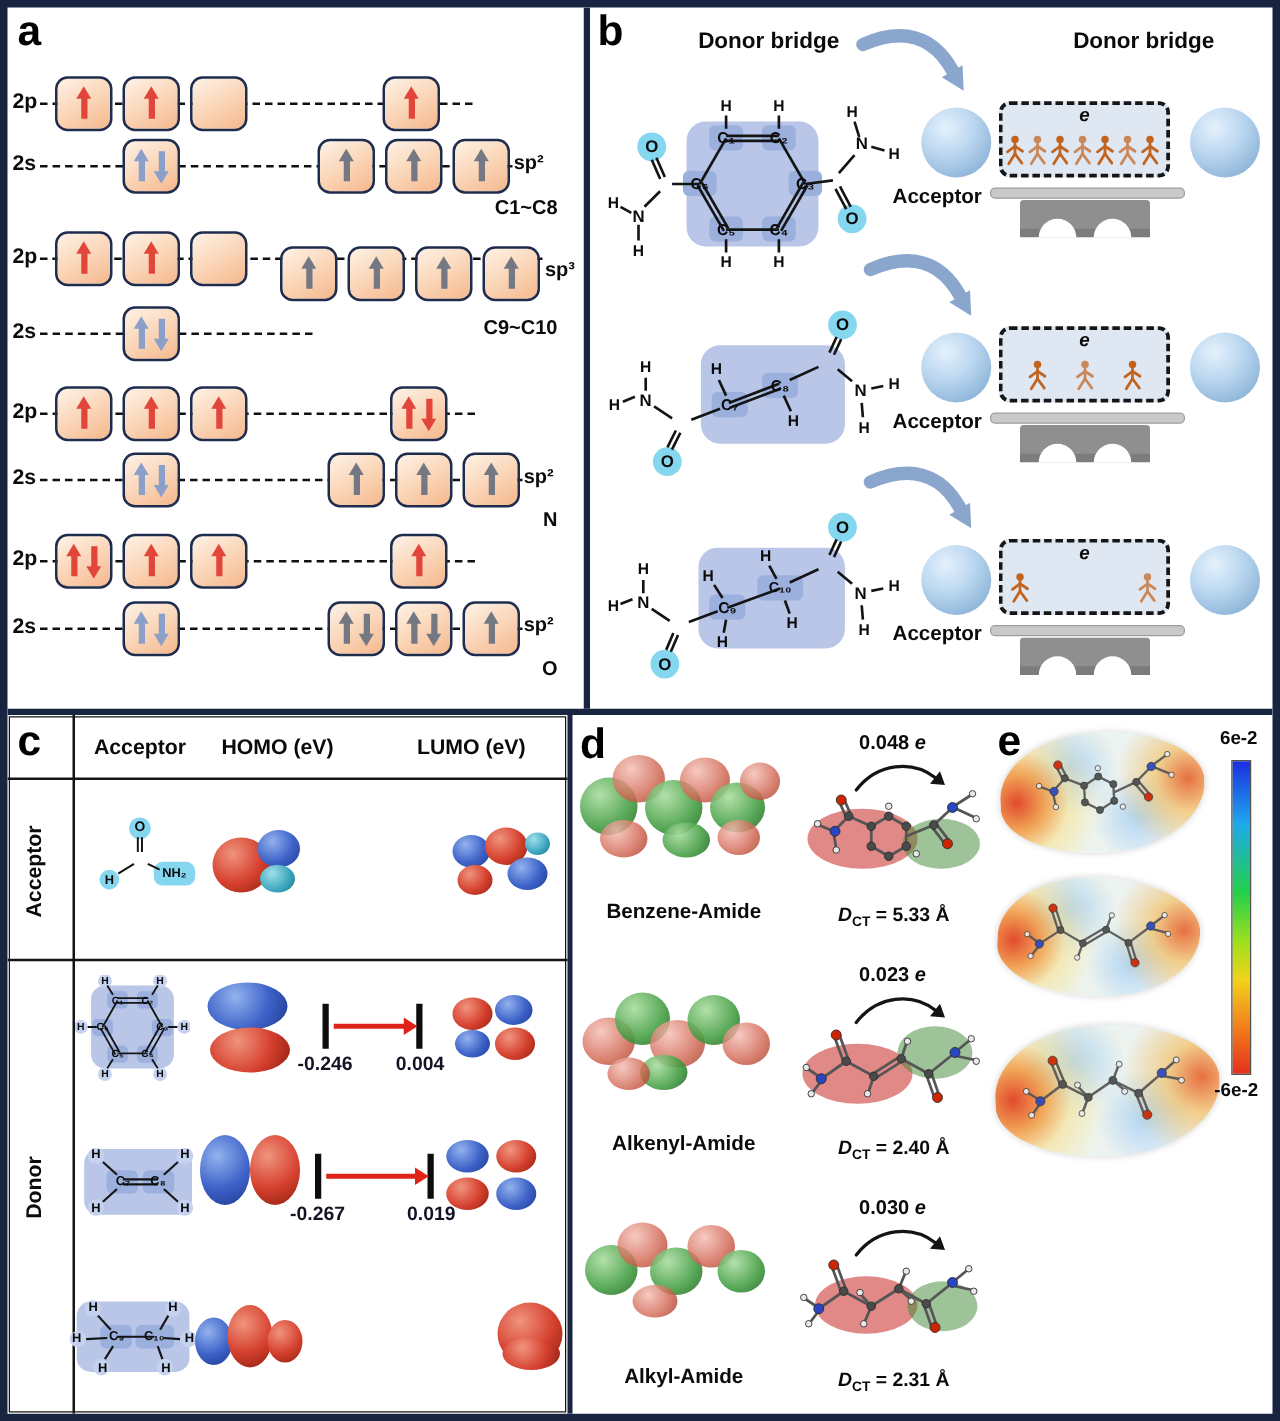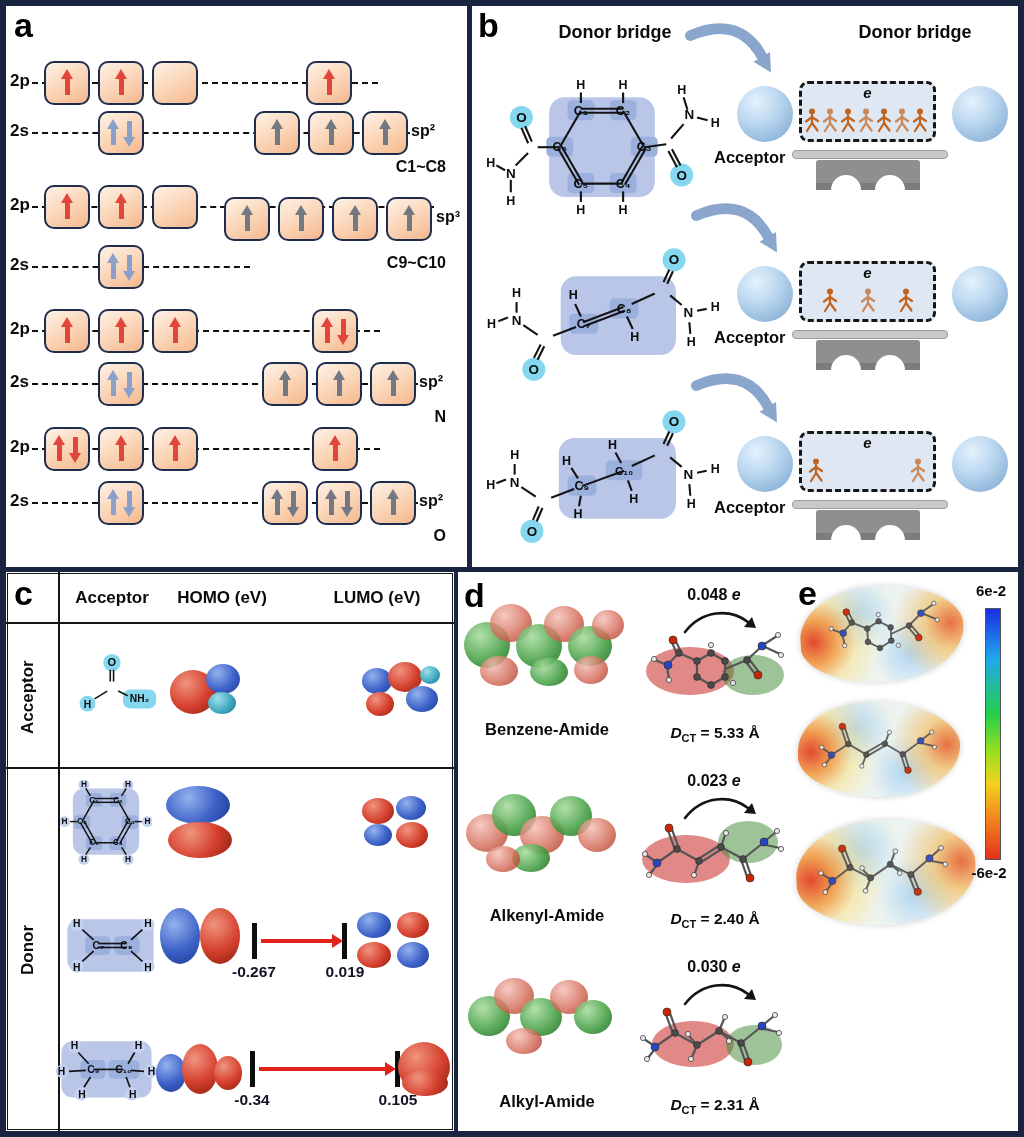--- a/index.html
+++ b/index.html
@@ -712,20 +712,28 @@
         <text x="74" y="5" font-size="9" text-anchor="middle" dominant-baseline="central" font-weight="bold" fill="#0b0b0b" font-family="inherit">H</text>
         <text x="95" y="45" font-size="9" text-anchor="middle" dominant-baseline="central" font-weight="bold" fill="#0b0b0b" font-family="inherit">H</text>
         <text x="74" y="86" font-size="9" text-anchor="middle" dominant-baseline="central" font-weight="bold" fill="#0b0b0b" font-family="inherit">H</text>
         <text x="26" y="86" font-size="9" text-anchor="middle" dominant-baseline="central" font-weight="bold" fill="#0b0b0b" font-family="inherit">H</text>
         <text x="5" y="45" font-size="9" text-anchor="middle" dominant-baseline="central" font-weight="bold" fill="#0b0b0b" font-family="inherit">H</text>
       </svg>
     <div class="blob" style="left:154px;top:212px;width:80px;height:76px;">
         <i class="lobe blue" style="left: 6px; top: 2px; width: 64px; height: 38px;"></i>
         <i class="lobe red" style="left: 8px; top: 38px; width: 64px; height: 36px;"></i>
       </div>
+    <div class="energy" style="left:252px;top:231px;width:80px;">
+      <i class="bar l"></i>
+        <i class="bar r"></i>
+      <i class="eline"></i>
+        <i class="ehead"></i>
+      <span class="ev homo">-0.246</span>
+      <span class="ev lumo">0.004</span>
+    </div>
     <div class="blob" style="left:354px;top:222px;width:72px;height:58px;">
         <i class="lobe red" style="left: 2px; top: 4px; width: 32px; height: 26px;"></i>
         <i class="lobe blue" style="left: 36px; top: 2px; width: 30px; height: 24px;"></i>
         <i class="lobe blue" style="left: 4px; top: 30px; width: 28px; height: 22px;"></i>
         <i class="lobe red" style="left: 36px; top: 28px; width: 32px; height: 26px;"></i>
       </div>
 
     <svg class="mol" style="left:50px;top:336px;width:108px;height:75px;" viewBox="0 0 115 80" preserveAspectRatio="xMidYMid meet">
         <rect x="12" y="12" width="92" height="56" rx="12" fill="#b9c6e8"></rect>
         <rect x="31" y="30" width="27" height="20" rx="5" fill="#9cb0de"></rect>
@@ -790,28 +798,20 @@
         <text x="32" y="71" font-size="11" text-anchor="middle" dominant-baseline="central" font-weight="bold" fill="#0b0b0b" font-family="inherit">H</text>
         <text x="92" y="19" font-size="11" text-anchor="middle" dominant-baseline="central" font-weight="bold" fill="#0b0b0b" font-family="inherit">H</text>
         <text x="106" y="46" font-size="11" text-anchor="middle" dominant-baseline="central" font-weight="bold" fill="#0b0b0b" font-family="inherit">H</text>
         <text x="86" y="71" font-size="11" text-anchor="middle" dominant-baseline="central" font-weight="bold" fill="#0b0b0b" font-family="inherit">H</text>
       </svg>
     <div class="blob" style="left:150px;top:470px;width:88px;height:62px;">
         <i class="lobe blue" style="left: 0px; top: 12px; width: 30px; height: 38px;"></i>
         <i class="lobe red" style="left: 26px; top: 2px; width: 36px; height: 50px;"></i>
         <i class="lobe red" style="left: 58px; top: 14px; width: 28px; height: 34px;"></i>
       </div>
-    <div class="energy" style="left:244px;top:479px;width:150px;">
-      <i class="bar l"></i>
-        <i class="bar r"></i>
-      <i class="eline"></i>
-        <i class="ehead"></i>
-      <span class="ev homo">-0.34</span>
-      <span class="ev lumo">0.105</span>
-    </div>
     <div class="blob" style="left:390px;top:468px;width:56px;height:58px;">
         <i class="lobe red" style="left: 2px; top: 2px; width: 52px; height: 50px;"></i>
         <i class="lobe red" style="left: 6px; top: 30px; width: 46px; height: 26px;"></i>
       </div>
   </section>
 
   <div class="divider" style="left:448px;top:566px;width:4px;height:559px;"></div>
 
   <section class="panel" id="panel-d" style="left:452px;top:566px;width:338px;height:559px;">
     <div class="plabel" style="left:6px;top:6px;">d</div>

